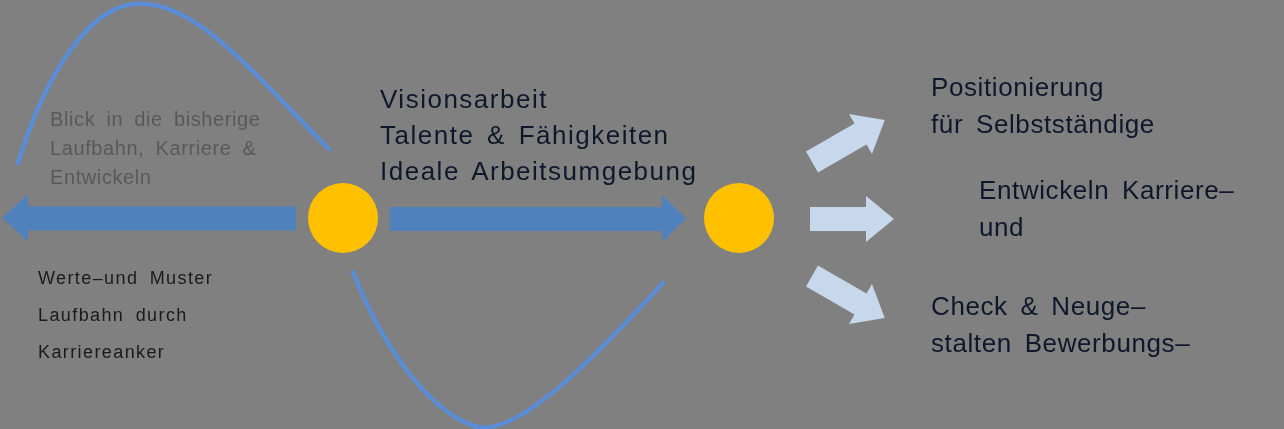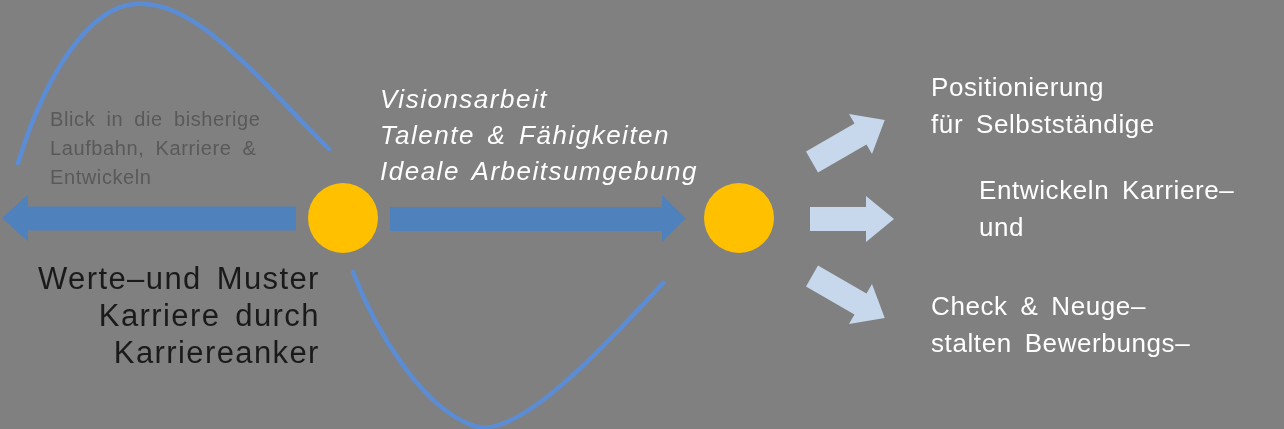--- a/index.html
+++ b/index.html
@@ -28,41 +28,39 @@
   }
   .txt span { display: block; }
   .note {
     font-size: 20px;
     line-height: 29px;
     letter-spacing: 0.6px;
     word-spacing: 5px;
     color: #595959;
   }
   .title-left {
-    font-size: 31px;
+    font-size: 18px;
     line-height: 37px;
     letter-spacing: 1.4px;
     word-spacing: 5px;
     color: #1a1a1a;
-    text-align: right;
   }
   .title-mid {
     font-size: 26px;
     line-height: 36px;
     letter-spacing: 1.5px;
     word-spacing: 4px;
-    color: #ffffff;
-    font-style: italic;
+    color: #0f172a;
   }
   .title-right {
     font-size: 26px;
     line-height: 37px;
     letter-spacing: 0.6px;
     word-spacing: 5px;
-    color: #ffffff;
+    color: #0f172a;
   }
 </style>
 </head>
 <body>
 
 <div class="stage">
 
   <svg class="shapes" viewBox="0 0 1284 429">
 
     <path d="M 18 163 C 48 66 92 8 134 4 C 194 -2 252 72 329 149" fill="none" stroke-width="4.5" stroke-linecap="round" stroke="#5B8DD6"></path>
@@ -82,21 +80,21 @@
   </svg>
 
   <div class="txt note" style="left:50px; top:105px;">
     <span>Blick in die bisherige</span>
     <span>Laufbahn, Karriere &amp;</span>
     <span>Entwickeln</span>
   </div>
 
   <div class="txt title-left" style="left:38px; top:260px;">
     <span>Werte–und Muster</span>
-    <span>Karriere durch</span>
+    <span>Laufbahn durch</span>
     <span>Karriereanker</span>
   </div>
 
   <div class="txt title-mid" style="left:380px; top:81px;">
     <span>Visionsarbeit</span>
     <span>Talente &amp; Fähigkeiten</span>
     <span>Ideale Arbeitsumgebung</span>
   </div>
 
 

